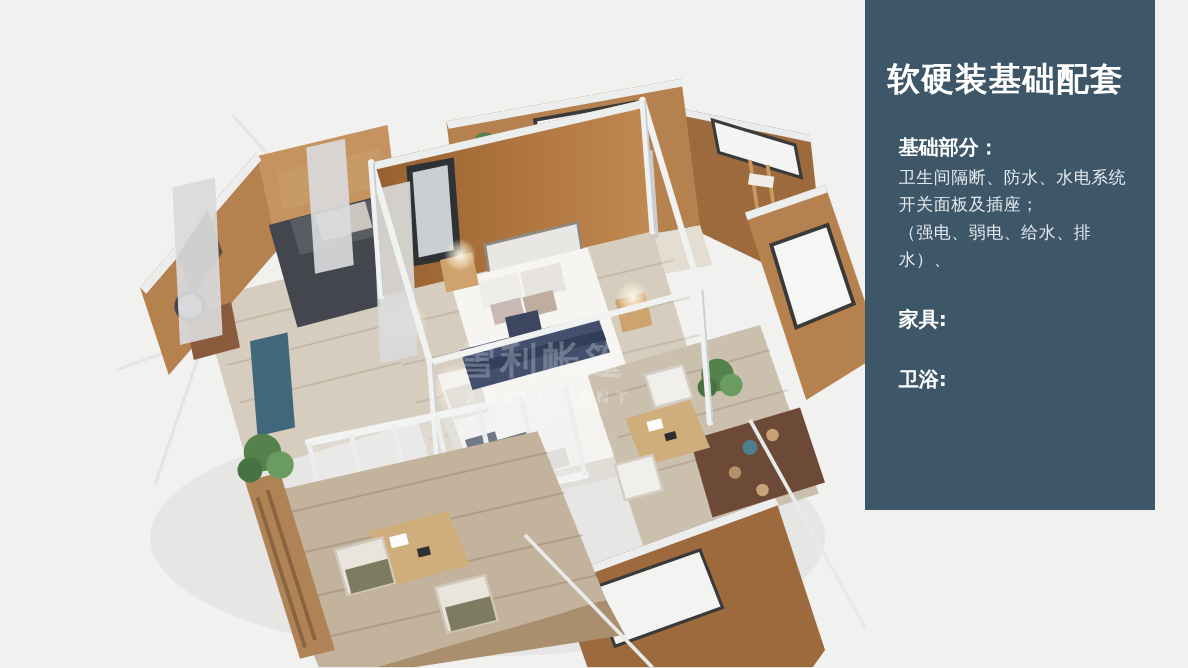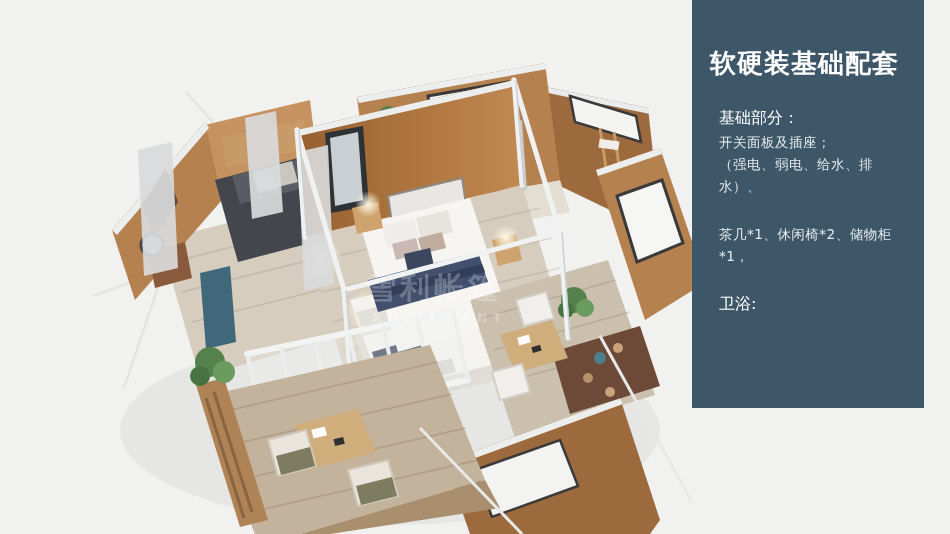--- a/index.html
+++ b/index.html
@@ -16,21 +16,21 @@
     color:#fff;box-sizing:border-box;
     padding:46px 18px 0 27px;
   }
   .panel-title{
     font-size:26px;font-weight:bold;letter-spacing:1px;
     text-align:center;margin:0 9px 26px -9px;color:var(--heading-color,#fff);
     white-space:nowrap;
   }
   .section{margin-bottom:26px;}
   .sec-heading{
-    font-size:16px;font-weight:normal;color:var(--heading-color,#fff);
+    font-size:16px;font-weight:bold;color:var(--heading-color,#fff);
     line-height:22px;margin-bottom:2px;
   }
   .sec-line{
     font-size:13.5px;color:var(--body-color,#e4eaee);
     line-height:22px;letter-spacing:0.5px;
   }
   .wm{opacity:0.25;fill:#ffffff;font-weight:bold;}
 </style>
 </head>
 <body>
@@ -314,23 +314,24 @@
     <text x="372" y="322" class="wm" font-size="13" letter-spacing="5">XUELI TENT</text>
   </g>
 </svg>
 </div>
 
 <div class="panel">
   <div class="panel-title">软硬装基础配套</div>
   <div id="sections">
       <div class="section">
         <div class="sec-heading">基础部分：</div>
+        <div class="sec-line">卫生间隔断、防水、水电系统</div>
         <div class="sec-line">开关面板及插座；</div>
         <div class="sec-line">（强电、弱电、给水、排水）、</div>
       </div>
       <div class="section">
-        <div class="sec-line">茶几*1、休闲椅*2、储物柜*1，</div>
+        <div class="sec-heading">家具:</div>
       </div>
       <div class="section">
         <div class="sec-heading">卫浴:</div>
       </div>
     </div>
 </div>
 
 </body></html>

